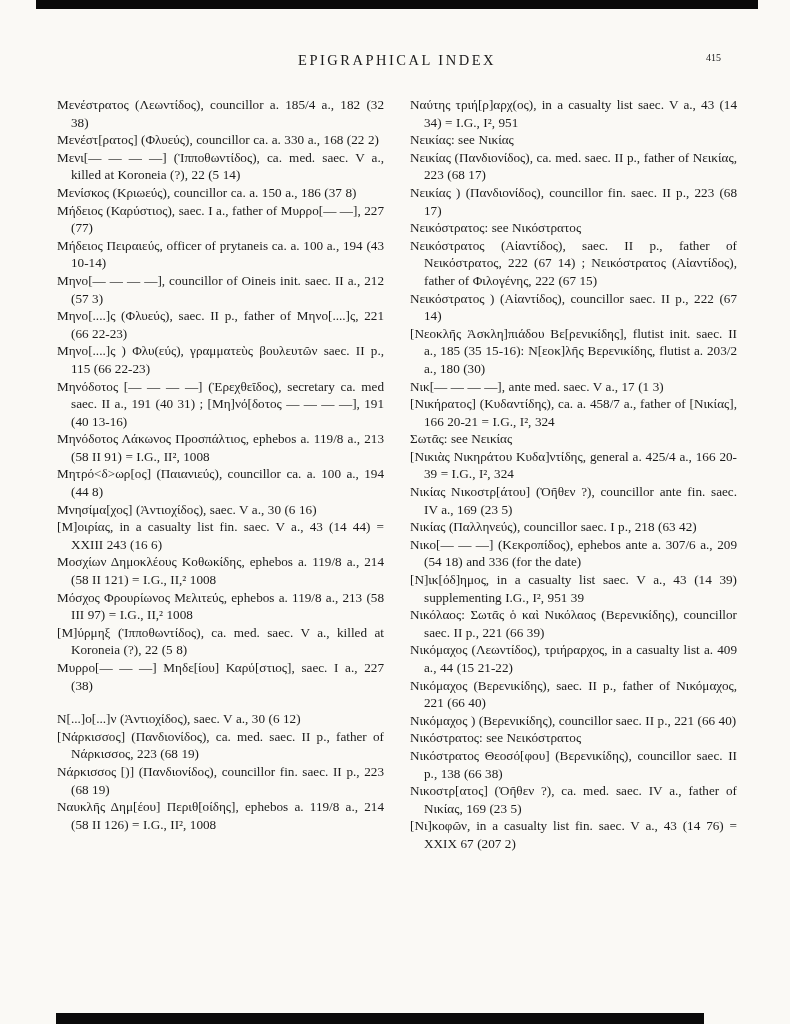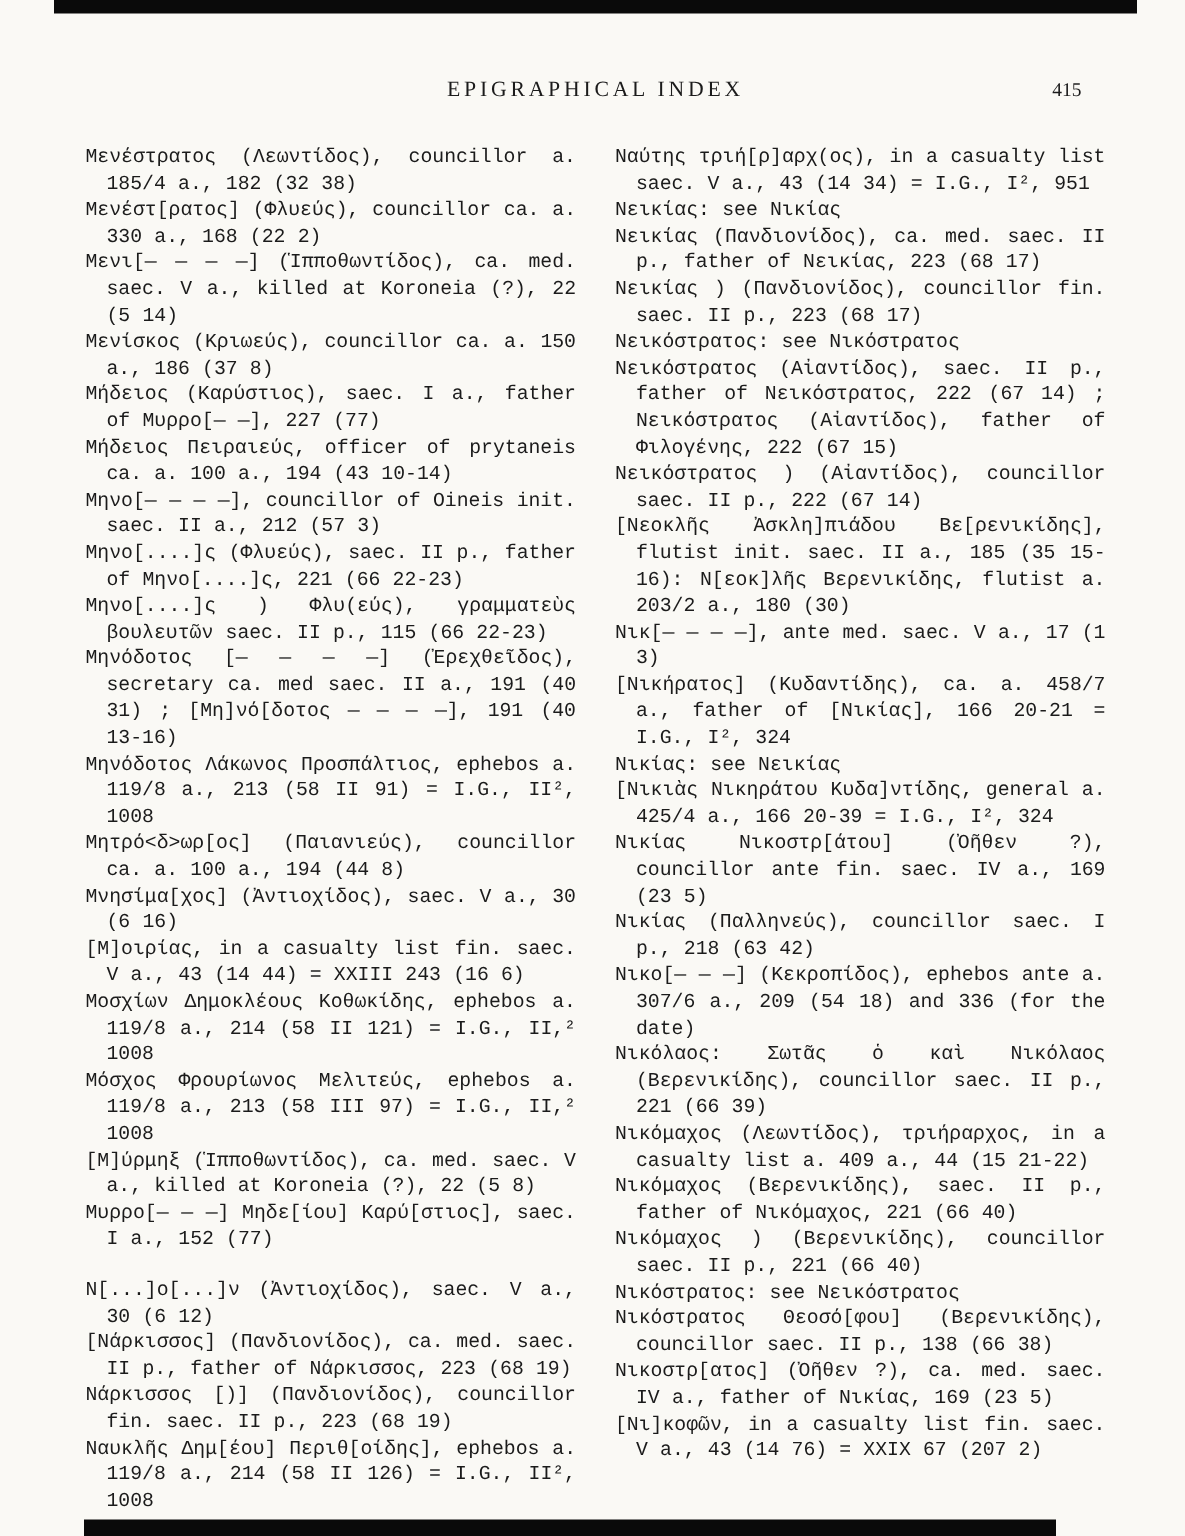--- a/index.html
+++ b/index.html
@@ -14,24 +14,24 @@
   .scan-bar { position:absolute; background:#0a0a0a; }
   .scan-bar.top { top:0; left:36px; width:722px; height:9px; }
   .scan-bar.bottom { bottom:0; left:56px; width:648px; height:11px; }
   .header {
     position:absolute; top:52px; left:57px; width:680px; height:22px;text-decoration:underline;
   }
   .title {
     position:absolute; left:50%; transform:translateX(-50%);
     font-size:14.5px; letter-spacing:2.5px; white-space:nowrap;
   }
-  .pagenum { position:absolute; right:16px; top:0; font-size:13px; }
+  .pagenum { position:absolute; right:16px; top:0; font-size:10px; }
   .columns {
     position:absolute; top:96px; left:57px; width:680px;
-    display:flex; gap:26px;font-family:Liberation Mono, monospace;
+    display:flex; gap:26px;
   }
   .col { width:329px; }
   .entry {
     font-size:13.2px; line-height:17.6px;
     text-align:justify;
     padding-left:14px; text-indent:-14px;
     word-spacing:0.2px;
   }
   .section-break { margin-top:16px; }
 </style>
@@ -59,42 +59,43 @@
         <p class="entry">Μηνο[....]ς (Φλυεύς), saec. II p., father of Μηνο[....]ς, 221 (66 22-23)</p>
         <p class="entry">Μηνο[....]ς ) Φλυ(εύς), γραμματεὺς βουλευτῶν saec. II p., 115 (66 22-23)</p>
         <p class="entry">Μηνόδοτος [— — — —] (Ἐρεχθεῖδος), secretary ca. med saec. II a., 191 (40 31) ; [Μη]νό[δοτος — — — —], 191 (40 13-16)</p>
         <p class="entry">Μηνόδοτος Λάκωνος Προσπάλτιος, ephebos a. 119/8 a., 213 (58 II 91) = I.G., II², 1008</p>
         <p class="entry">Μητρό&lt;δ&gt;ωρ[ος] (Παιανιεύς), councillor ca. a. 100 a., 194 (44 8)</p>
         <p class="entry">Μνησίμα[χος] (Ἀντιοχίδος), saec. V a., 30 (6 16)</p>
         <p class="entry">[Μ]οιρίας, in a casualty list fin. saec. V a., 43 (14 44) = XXIII 243 (16 6)</p>
         <p class="entry">Μοσχίων Δημοκλέους Κοθωκίδης, ephebos a. 119/8 a., 214 (58 II 121) = I.G., II,² 1008</p>
         <p class="entry">Μόσχος Φρουρίωνος Μελιτεύς, ephebos a. 119/8 a., 213 (58 III 97) = I.G., II,² 1008</p>
         <p class="entry">[Μ]ύρμηξ (Ἱπποθωντίδος), ca. med. saec. V a., killed at Koroneia (?), 22 (5 8)</p>
-        <p class="entry">Μυρρο[— — —] Μηδε[ίου] Καρύ[στιος], saec. I a., 152 (77)</p>
+        <p class="entry">Μυρρο[— — —] Μηδε[ίου] Καρύ[στιος], saec. I a., 227 (38)</p>
         <p class="entry section-break">Ν[...]ο[...]ν (Ἀντιοχίδος), saec. V a., 30 (6 12)</p>
         <p class="entry">[Νάρκισσος] (Πανδιονίδος), ca. med. saec. II p., father of Νάρκισσος, 223 (68 19)</p>
         <p class="entry">Νάρκισσος [)] (Πανδιονίδος), councillor fin. saec. II p., 223 (68 19)</p>
         <p class="entry">Ναυκλῆς Δημ[έου] Περιθ[οίδης], ephebos a. 119/8 a., 214 (58 II 126) = I.G., II², 1008</p>
       </div>
     <div class="col" id="col-right">
         <p class="entry">Ναύτης τριή[ρ]αρχ(ος), in a casualty list saec. V a., 43 (14 34) = I.G., I², 951</p>
         <p class="entry">Νεικίας: see Νικίας</p>
         <p class="entry">Νεικίας (Πανδιονίδος), ca. med. saec. II p., father of Νεικίας, 223 (68 17)</p>
         <p class="entry">Νεικίας ) (Πανδιονίδος), councillor fin. saec. II p., 223 (68 17)</p>
         <p class="entry">Νεικόστρατος: see Νικόστρατος</p>
         <p class="entry">Νεικόστρατος (Αἰαντίδος), saec. II p., father of Νεικόστρατος, 222 (67 14) ; Νεικόστρατος (Αἰαντίδος), father of Φιλογένης, 222 (67 15)</p>
         <p class="entry">Νεικόστρατος ) (Αἰαντίδος), councillor saec. II p., 222 (67 14)</p>
         <p class="entry">[Νεοκλῆς Ἀσκλη]πιάδου Βε[ρενικίδης], flutist init. saec. II a., 185 (35 15-16): Ν[εοκ]λῆς Βερενικίδης, flutist a. 203/2 a., 180 (30)</p>
         <p class="entry">Νικ[— — — —], ante med. saec. V a., 17 (1 3)</p>
         <p class="entry">[Νικήρατος] (Κυδαντίδης), ca. a. 458/7 a., father of [Νικίας], 166 20-21 = I.G., I², 324</p>
-        <p class="entry">Νικίας: see Νεικίας</p>
+        <p class="entry">Σωτᾶς: see Νεικίας</p>
         <p class="entry">[Νικιὰς Νικηράτου Κυδα]ντίδης, general a. 425/4 a., 166 20-39 = I.G., I², 324</p>
         <p class="entry">Νικίας Νικοστρ[άτου] (Ὀῆθεν ?), councillor ante fin. saec. IV a., 169 (23 5)</p>
         <p class="entry">Νικίας (Παλληνεύς), councillor saec. I p., 218 (63 42)</p>
         <p class="entry">Νικο[— — —] (Κεκροπίδος), ephebos ante a. 307/6 a., 209 (54 18) and 336 (for the date)</p>
+        <p class="entry">[Ν]ικ[όδ]ημος, in a casualty list saec. V a., 43 (14 39) supplementing I.G., I², 951 39</p>
         <p class="entry">Νικόλαος: Σωτᾶς ὁ καὶ Νικόλαος (Βερενικίδης), councillor saec. II p., 221 (66 39)</p>
         <p class="entry">Νικόμαχος (Λεωντίδος), τριήραρχος, in a casualty list a. 409 a., 44 (15 21-22)</p>
         <p class="entry">Νικόμαχος (Βερενικίδης), saec. II p., father of Νικόμαχος, 221 (66 40)</p>
         <p class="entry">Νικόμαχος ) (Βερενικίδης), councillor saec. II p., 221 (66 40)</p>
         <p class="entry">Νικόστρατος: see Νεικόστρατος</p>
         <p class="entry">Νικόστρατος Θεοσό[φου] (Βερενικίδης), councillor saec. II p., 138 (66 38)</p>
         <p class="entry">Νικοστρ[ατος] (Ὀῆθεν ?), ca. med. saec. IV a., father of Νικίας, 169 (23 5)</p>
         <p class="entry">[Νι]κοφῶν, in a casualty list fin. saec. V a., 43 (14 76) = XXIX 67 (207 2)</p>
       </div>
   </div>

